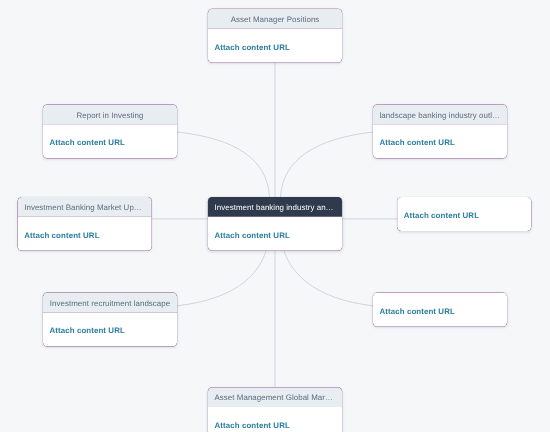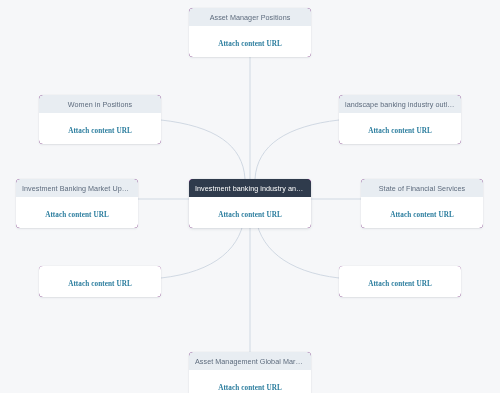--- a/index.html
+++ b/index.html
@@ -44,25 +44,24 @@
     padding: 5.5px 6px 5.2px 6px;
     letter-spacing: 0.05px;
     white-space: nowrap;
     overflow: hidden;
     text-overflow: ellipsis;
     border-top-left-radius: 4px;
     border-top-right-radius: 4px;
   }
   .node-body {
     background: #ffffff;
-    text-align: center;
+    text-align: left;
     padding: 6.2px 6px 6.6px 6px;
     border-bottom-left-radius: 4px;
     border-bottom-right-radius: 4px;
-    font-family: Liberation Serif, serif;
   }
   .attach-link {
     color: #2b7d9e;
     font-size: 7.2px;
     line-height: 1;
     font-weight: bold;
     letter-spacing: 0.08px;
     white-space: nowrap;
     cursor: pointer;
     display: inline-block;
@@ -106,21 +105,21 @@
   </svg>
 
   <div class="node" style="left:189px; top:8px; width:122px;">
     <div class="node-header">Asset Manager Positions</div>
     <div class="node-body">
       <span class="attach-link">Attach content URL</span>
     </div>
   </div>
 
   <div class="node" style="left:39px; top:95px; width:122px;">
-    <div class="node-header">Women in Positions</div>
+    <div class="node-header">Report in Investing</div>
     <div class="node-body">
       <span class="attach-link">Attach content URL</span>
     </div>
   </div>
 
   <div class="node" style="left:339px; top:95px; width:122px;">
     <div class="node-header">landscape banking industry outlook</div>
     <div class="node-body">
       <span class="attach-link">Attach content URL</span>
     </div>
@@ -134,27 +133,27 @@
   </div>
 
   <div class="node central" style="left:189px; top:179px; width:122px;">
     <div class="node-header">Investment banking industry analysis</div>
     <div class="node-body">
       <span class="attach-link">Attach content URL</span>
     </div>
   </div>
 
   <div class="node" style="left:361px; top:179px; width:122px;">
-    <div class="node-header">State of Financial Services</div>
     <div class="node-body">
       <span class="attach-link">Attach content URL</span>
     </div>
   </div>
 
   <div class="node" style="left:39px; top:266px; width:122px;">
+    <div class="node-header">Investment recruitment landscape</div>
     <div class="node-body">
       <span class="attach-link">Attach content URL</span>
     </div>
   </div>
 
   <div class="node" style="left:339px; top:266px; width:122px;">
     <div class="node-body">
       <span class="attach-link">Attach content URL</span>
     </div>
   </div>

